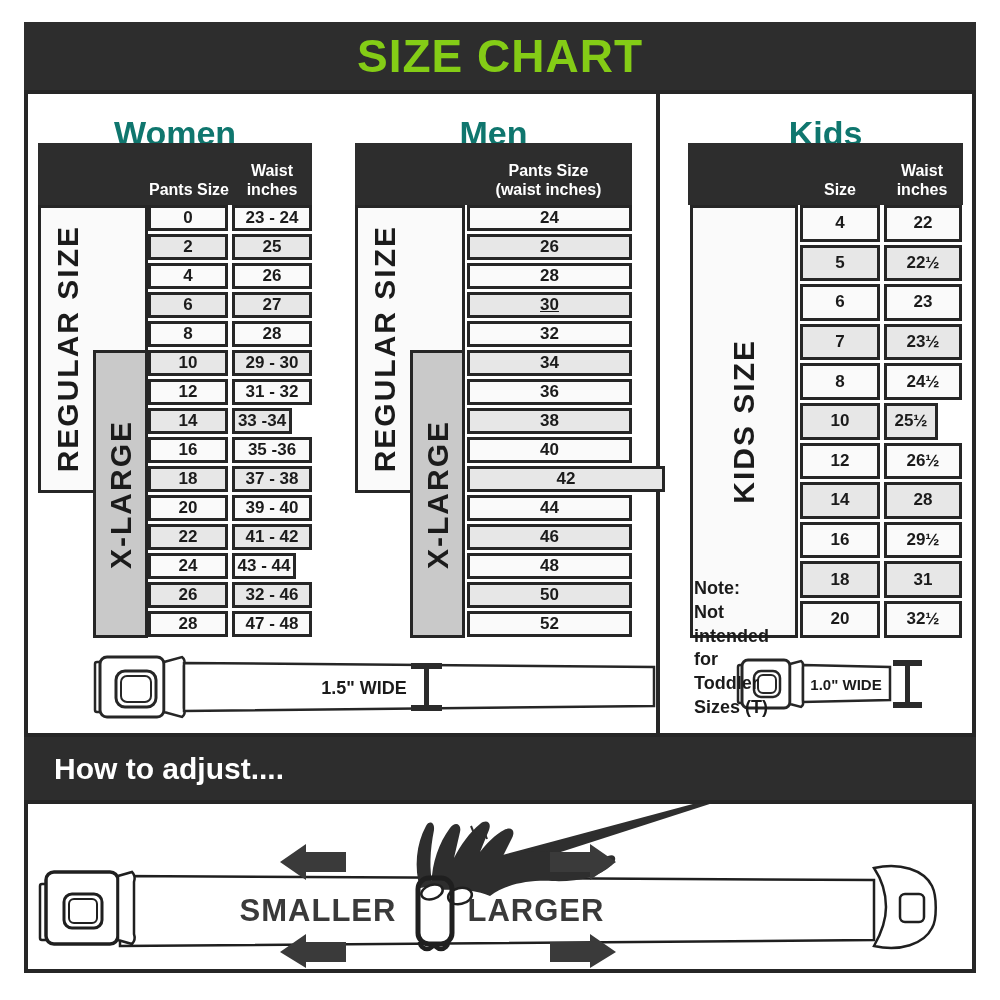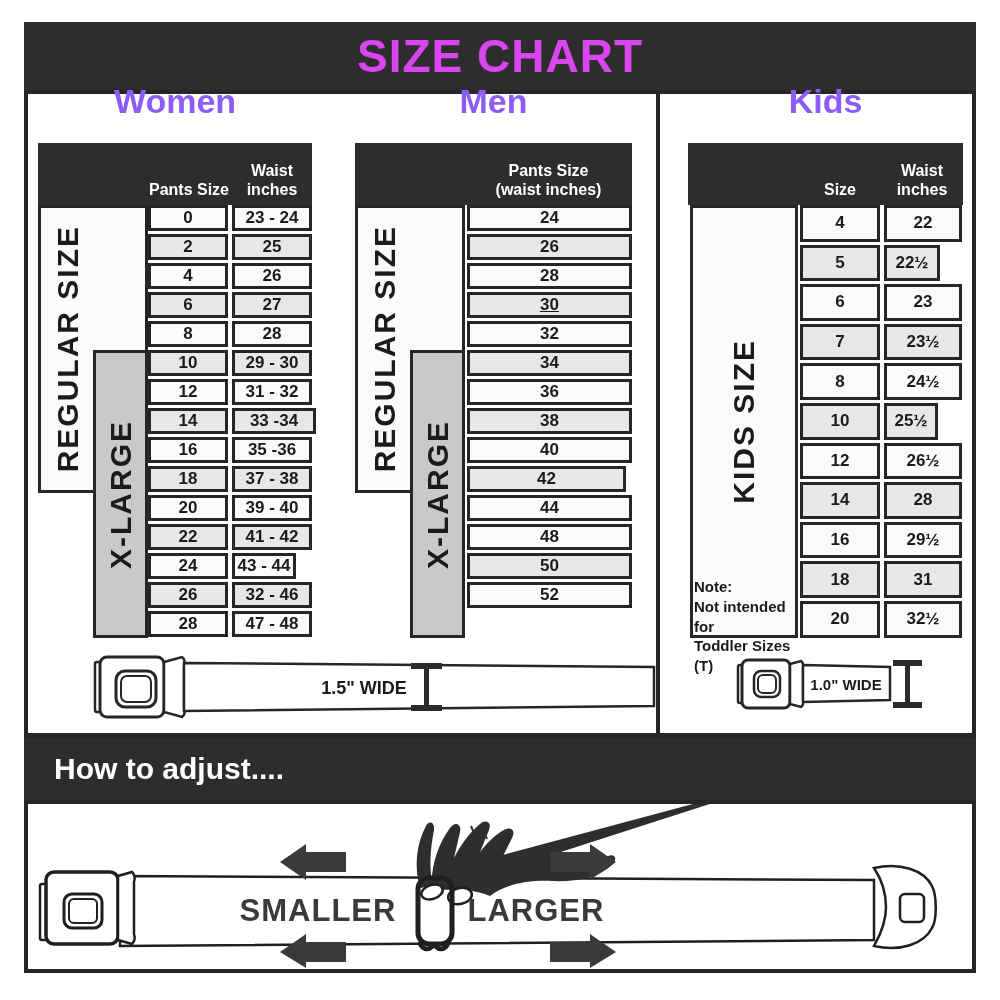--- a/index.html
+++ b/index.html
@@ -1,27 +1,27 @@
 <!DOCTYPE html>
 <html><head>
 <meta charset="utf-8">
 <style>
   html,body{margin:0;padding:0;background:#ffffff;}
   body{width:1000px;height:1000px;font-family:"Liberation Sans","DejaVu Sans",sans-serif;font-weight:bold;color:#1b1b1b;}
   .page{position:relative;width:1000px;height:1000px;overflow:hidden;background:#fff;}
 
   .title-bar{position:absolute;left:24px;top:22px;width:952px;height:68px;background:#2d2d2d;
-    display:flex;align-items:center;justify-content:center;color:#d946ef;font-size:46px;letter-spacing:1px;}
+    display:flex;align-items:center;justify-content:center;color:#84cc16;font-size:46px;letter-spacing:1px;}
 
   .main-panel{position:absolute;left:24px;top:90px;width:952px;height:647px;border:4px solid #262626;
     box-sizing:border-box;background:#fff;}
   .v-divider{position:absolute;left:656px;top:90px;width:4px;height:647px;background:#262626;}
 
-  .col-header{position:absolute;top:78px;height:46px;display:flex;align-items:center;justify-content:center;
-    font-size:34px;color:#8b5cf6;}
+  .col-header{position:absolute;top:110px;height:46px;display:flex;align-items:center;justify-content:center;
+    font-size:34px;color:#0f766e;}
   #hdr-women{left:38px;width:274px;}
   #hdr-men{left:355px;width:277px;}
   #hdr-kids{left:688px;width:275px;}
 
   .thead{position:absolute;background:#2d2d2d;color:#fff;}
   #women-head{left:38px;top:143px;width:274px;height:62px;}
   #men-head{left:355px;top:143px;width:277px;height:62px;}
   #kids-head{left:688px;top:143px;width:275px;height:62px;}
   .hcell{position:absolute;bottom:6px;text-align:center;font-size:16px;line-height:1.15;}
 
@@ -37,21 +37,21 @@
   .rows{position:absolute;display:flex;flex-direction:column;gap:3px;}
   #women-rows{left:148px;top:205px;}
   #men-rows{left:467px;top:205px;}
   #kids-rows{left:800px;top:205px;}
   .trow{display:flex;gap:4px;height:26px;}
   #kids-rows .trow{height:36.6px;}
   .cell{box-sizing:border-box;border:3px solid #262626;background:#fafafa;display:flex;align-items:center;
     justify-content:center;font-size:17px;}
   .trow.alt .cell{background:#e7e7e7;}
 
-  .kids-note{position:absolute;left:694px;top:577px;width:102px;font-size:15px;line-height:1.32;text-align:left;z-index:5;}
+  .kids-note{position:absolute;left:694px;top:577px;width:102px;font-size:18px;line-height:1.32;text-align:left;z-index:5;}
 
   .belt-svg{position:absolute;}
   #adult-belt{left:88px;top:650px;}
   #kids-belt{left:735px;top:653px;}
 
   .adjust-bar{position:absolute;left:24px;top:737px;width:952px;height:63px;background:#2d2d2d;color:#fff;
     display:flex;align-items:center;font-size:30px;padding-left:30px;box-sizing:border-box;}
   .adjust-panel{position:absolute;left:24px;top:800px;width:952px;height:173px;border:4px solid #262626;
     box-sizing:border-box;background:#fff;}
   #adjust-svg{position:absolute;left:28px;top:804px;}
@@ -110,21 +110,21 @@
       <div class="trow alt">
         <div class="cell" style="width: 80px;">10</div>
         <div class="cell" style="width: 80px;">29 - 30</div>
       </div>
       <div class="trow">
         <div class="cell" style="width: 80px;">12</div>
         <div class="cell" style="width: 80px;">31 - 32</div>
       </div>
       <div class="trow alt">
         <div class="cell" style="width: 80px;">14</div>
-        <div class="cell" style="width: 84px;">33 -34</div>
+        <div class="cell" style="width: 60px;">33 -34</div>
       </div>
       <div class="trow">
         <div class="cell" style="width: 80px;">16</div>
         <div class="cell" style="width: 80px;">35 -36</div>
       </div>
       <div class="trow alt">
         <div class="cell" style="width: 80px;">18</div>
         <div class="cell" style="width: 80px;">37 - 38</div>
       </div>
       <div class="trow">
@@ -183,24 +183,27 @@
       <div class="trow">
         <div class="cell" style="width: 165px;">36</div>
       </div>
       <div class="trow alt">
         <div class="cell" style="width: 165px;">38</div>
       </div>
       <div class="trow">
         <div class="cell" style="width: 165px;">40</div>
       </div>
       <div class="trow alt">
-        <div class="cell" style="width: 159px;">42</div>
+        <div class="cell" style="width: 198px;">42</div>
       </div>
       <div class="trow">
         <div class="cell" style="width: 165px;">44</div>
+      </div>
+      <div class="trow alt">
+        <div class="cell" style="width: 165px;">46</div>
       </div>
       <div class="trow">
         <div class="cell" style="width: 165px;">48</div>
       </div>
       <div class="trow alt">
         <div class="cell" style="width: 165px;">50</div>
       </div>
       <div class="trow">
         <div class="cell" style="width: 165px;">52</div>
       </div>
@@ -221,21 +224,21 @@
     <div>Not intended for</div>
     <div>Toddler Sizes (T)</div>
   </div>
   <div class="rows" id="kids-rows">
       <div class="trow">
         <div class="cell" style="width: 80px;">4</div>
         <div class="cell" style="width: 78px;">22</div>
       </div>
       <div class="trow alt">
         <div class="cell" style="width: 80px;">5</div>
-        <div class="cell" style="width: 56px;">22½</div>
+        <div class="cell" style="width: 78px;">22½</div>
       </div>
       <div class="trow">
         <div class="cell" style="width: 80px;">6</div>
         <div class="cell" style="width: 78px;">23</div>
       </div>
       <div class="trow alt">
         <div class="cell" style="width: 80px;">7</div>
         <div class="cell" style="width: 78px;">23½</div>
       </div>
       <div class="trow">

